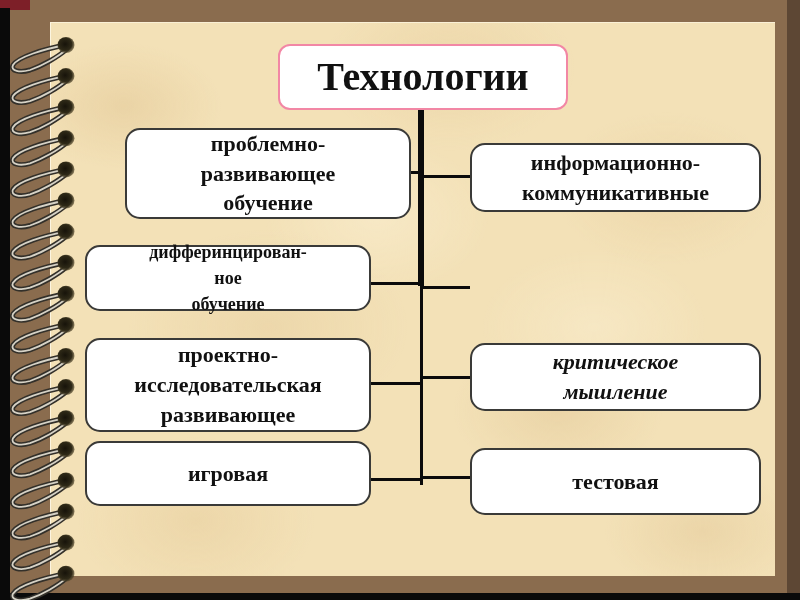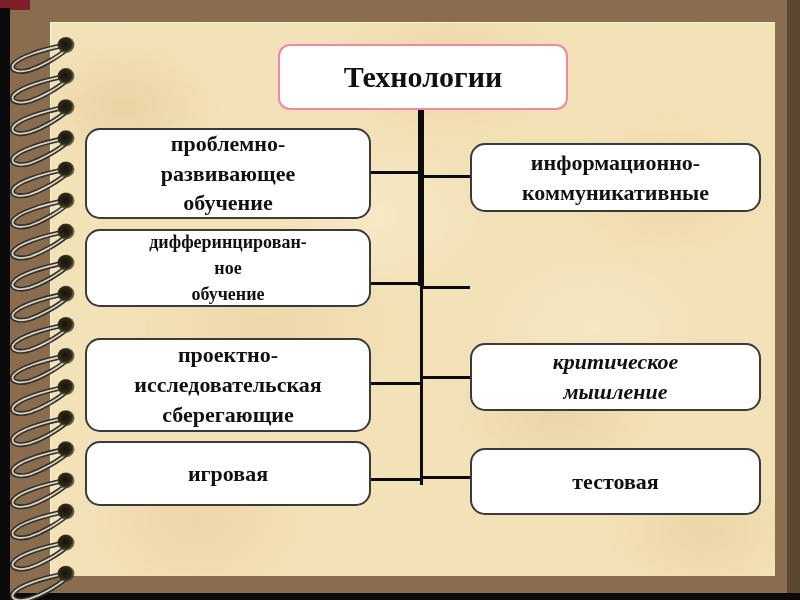--- a/index.html
+++ b/index.html
@@ -35,26 +35,26 @@
   
   .node{
     position:absolute;box-sizing:border-box;
     background:#ffffff;border:2px solid #3a3a38;border-radius:15px;
     display:flex;align-items:center;justify-content:center;
     text-align:center;color:#111;font-weight:bold;
     font-size:22px;line-height:1.35;white-space:pre-line;
   }
   .title-box{
     left:278px;top:44px;width:290px;height:66px;
-    border:2.5px solid #f287a5;border-radius:12px;font-size:30px;
+    border:2.5px solid #f287a5;border-radius:12px;font-size:40px;
   }
   .lb{left:85px;width:286px;}
   .rb{left:470px;width:291px;}
-  .lb1{top:128px;height:91px;}
-  .lb2{top:229px;height:78px;font-size:18px;line-height:1.45;font-family:Liberation Serif, serif;}
+  .lb1{top:128px;height:91px;margin-left:40px;}
+  .lb2{top:245px;height:66px;font-size:18px;line-height:1.45;font-family:Liberation Serif, serif;}
   .lb3{top:338px;height:94px;}
   .lb4{top:441px;height:65px;}
   .rb1{top:143px;height:69px;}
   .rb2{top:238px;height:88px;}
   .rb3{top:343px;height:68px;font-style:italic;}
   .rb4{top:448px;height:67px;}
   
   .wire-dark{fill:none;stroke:#33302a;stroke-width:5;stroke-linecap:round;}
   .wire-light{fill:none;stroke:#d6d2c6;stroke-width:1.8;stroke-linecap:round;}
 </style>
@@ -120,21 +120,21 @@
   <div class="node title-box">Технологии</div>
 
   <div class="node lb lb1">проблемно-
 развивающее
 обучение</div>
   <div class="node lb lb2">дифферинцирован-
 ное
 обучение</div>
   <div class="node lb lb3">проектно-
 исследовательская
-сберегающие</div>
+развивающее</div>
   <div class="node lb lb4">игровая</div>
 
   <div class="node rb rb1">информационно-
 коммуникативные</div>
   <div class="node rb rb3">критическое
 мышление</div>
   <div class="node rb rb4">тестовая</div>
 </div>
 
 </body></html>

